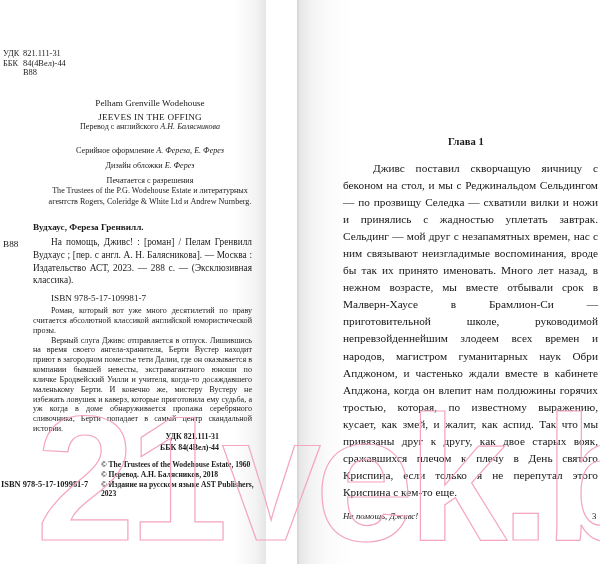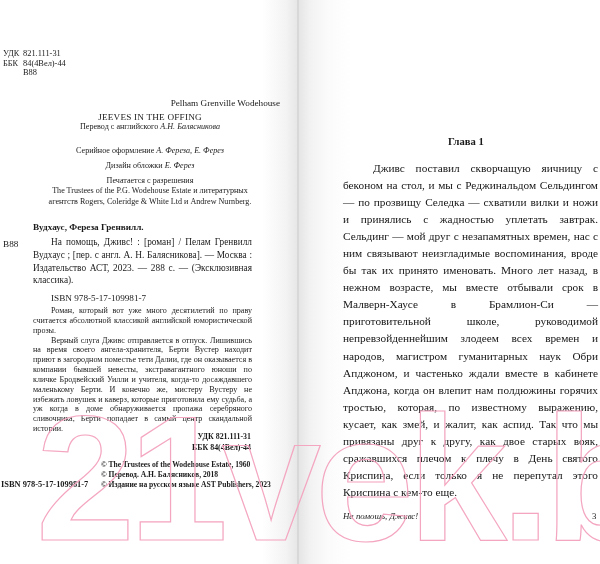--- a/index.html
+++ b/index.html
@@ -1,29 +1,29 @@
 <!DOCTYPE html>
 <html><head>
 <meta charset="utf-8">
 <style>
   html, body { margin:0; padding:0; }
   body { width:600px; height:564px; overflow:hidden; background:#ffffff; position:relative; font-family:"Liberation Serif", serif; color:#1a1a1a; }
   .page { position:absolute; top:0; height:564px; }
-  .left-page { left:0; width:298px; background:linear-gradient(to right,#ffffff 0%,#ffffff 88%,#f3f3f3 96%,#e6e6e6 100%); }
+  .left-page { left:0; width:266px; background:linear-gradient(to right,#ffffff 0%,#ffffff 88%,#f3f3f3 96%,#e6e6e6 100%); }
   .right-page { left:298px; width:302px; background:linear-gradient(to right,#e4e4e4 0%,#f2f2f2 4%,#fbfbfb 10%,#ffffff 18%,#ffffff 100%); }
   .gutter { position:absolute; left:297px; top:0; width:2px; height:564px; background:#d8d8d8; }
 
   .abs { position:absolute; white-space:nowrap; }
   .small { font-size:8.4px; line-height:9.6px; }
   .codes { left:3px; top:49px; }
   .codes div { display:flex; }
   .codes .k { width:20px; }
   .center-block { position:absolute; left:20px; width:260px; text-align:center; }
   .series { top:82px; font-size:9.2px; }
-  .author-en { top:98px; font-size:9.2px;text-align:right; }
+  .author-en { top:98px; font-size:9.2px; }
   .title-en { top:112px; font-size:9.2px; letter-spacing:0.2px; }
   .trans { top:122px; font-size:8.1px; }
   .design1 { top:146px; font-size:8.1px; }
   .design2 { top:161px; font-size:8.1px; }
   .perm { top:176px; font-size:8.1px; line-height:10.4px; }
   i { font-style:italic; }
 
   .biblio-head { left:33px; top:222px; font-size:9.2px; font-weight:bold; }
   .b88 { left:3px; top:239px; font-size:9.2px; }
   .biblio { position:absolute; left:33px; top:236px; width:219px; font-size:9.3px; line-height:12.8px; text-align:justify; }

